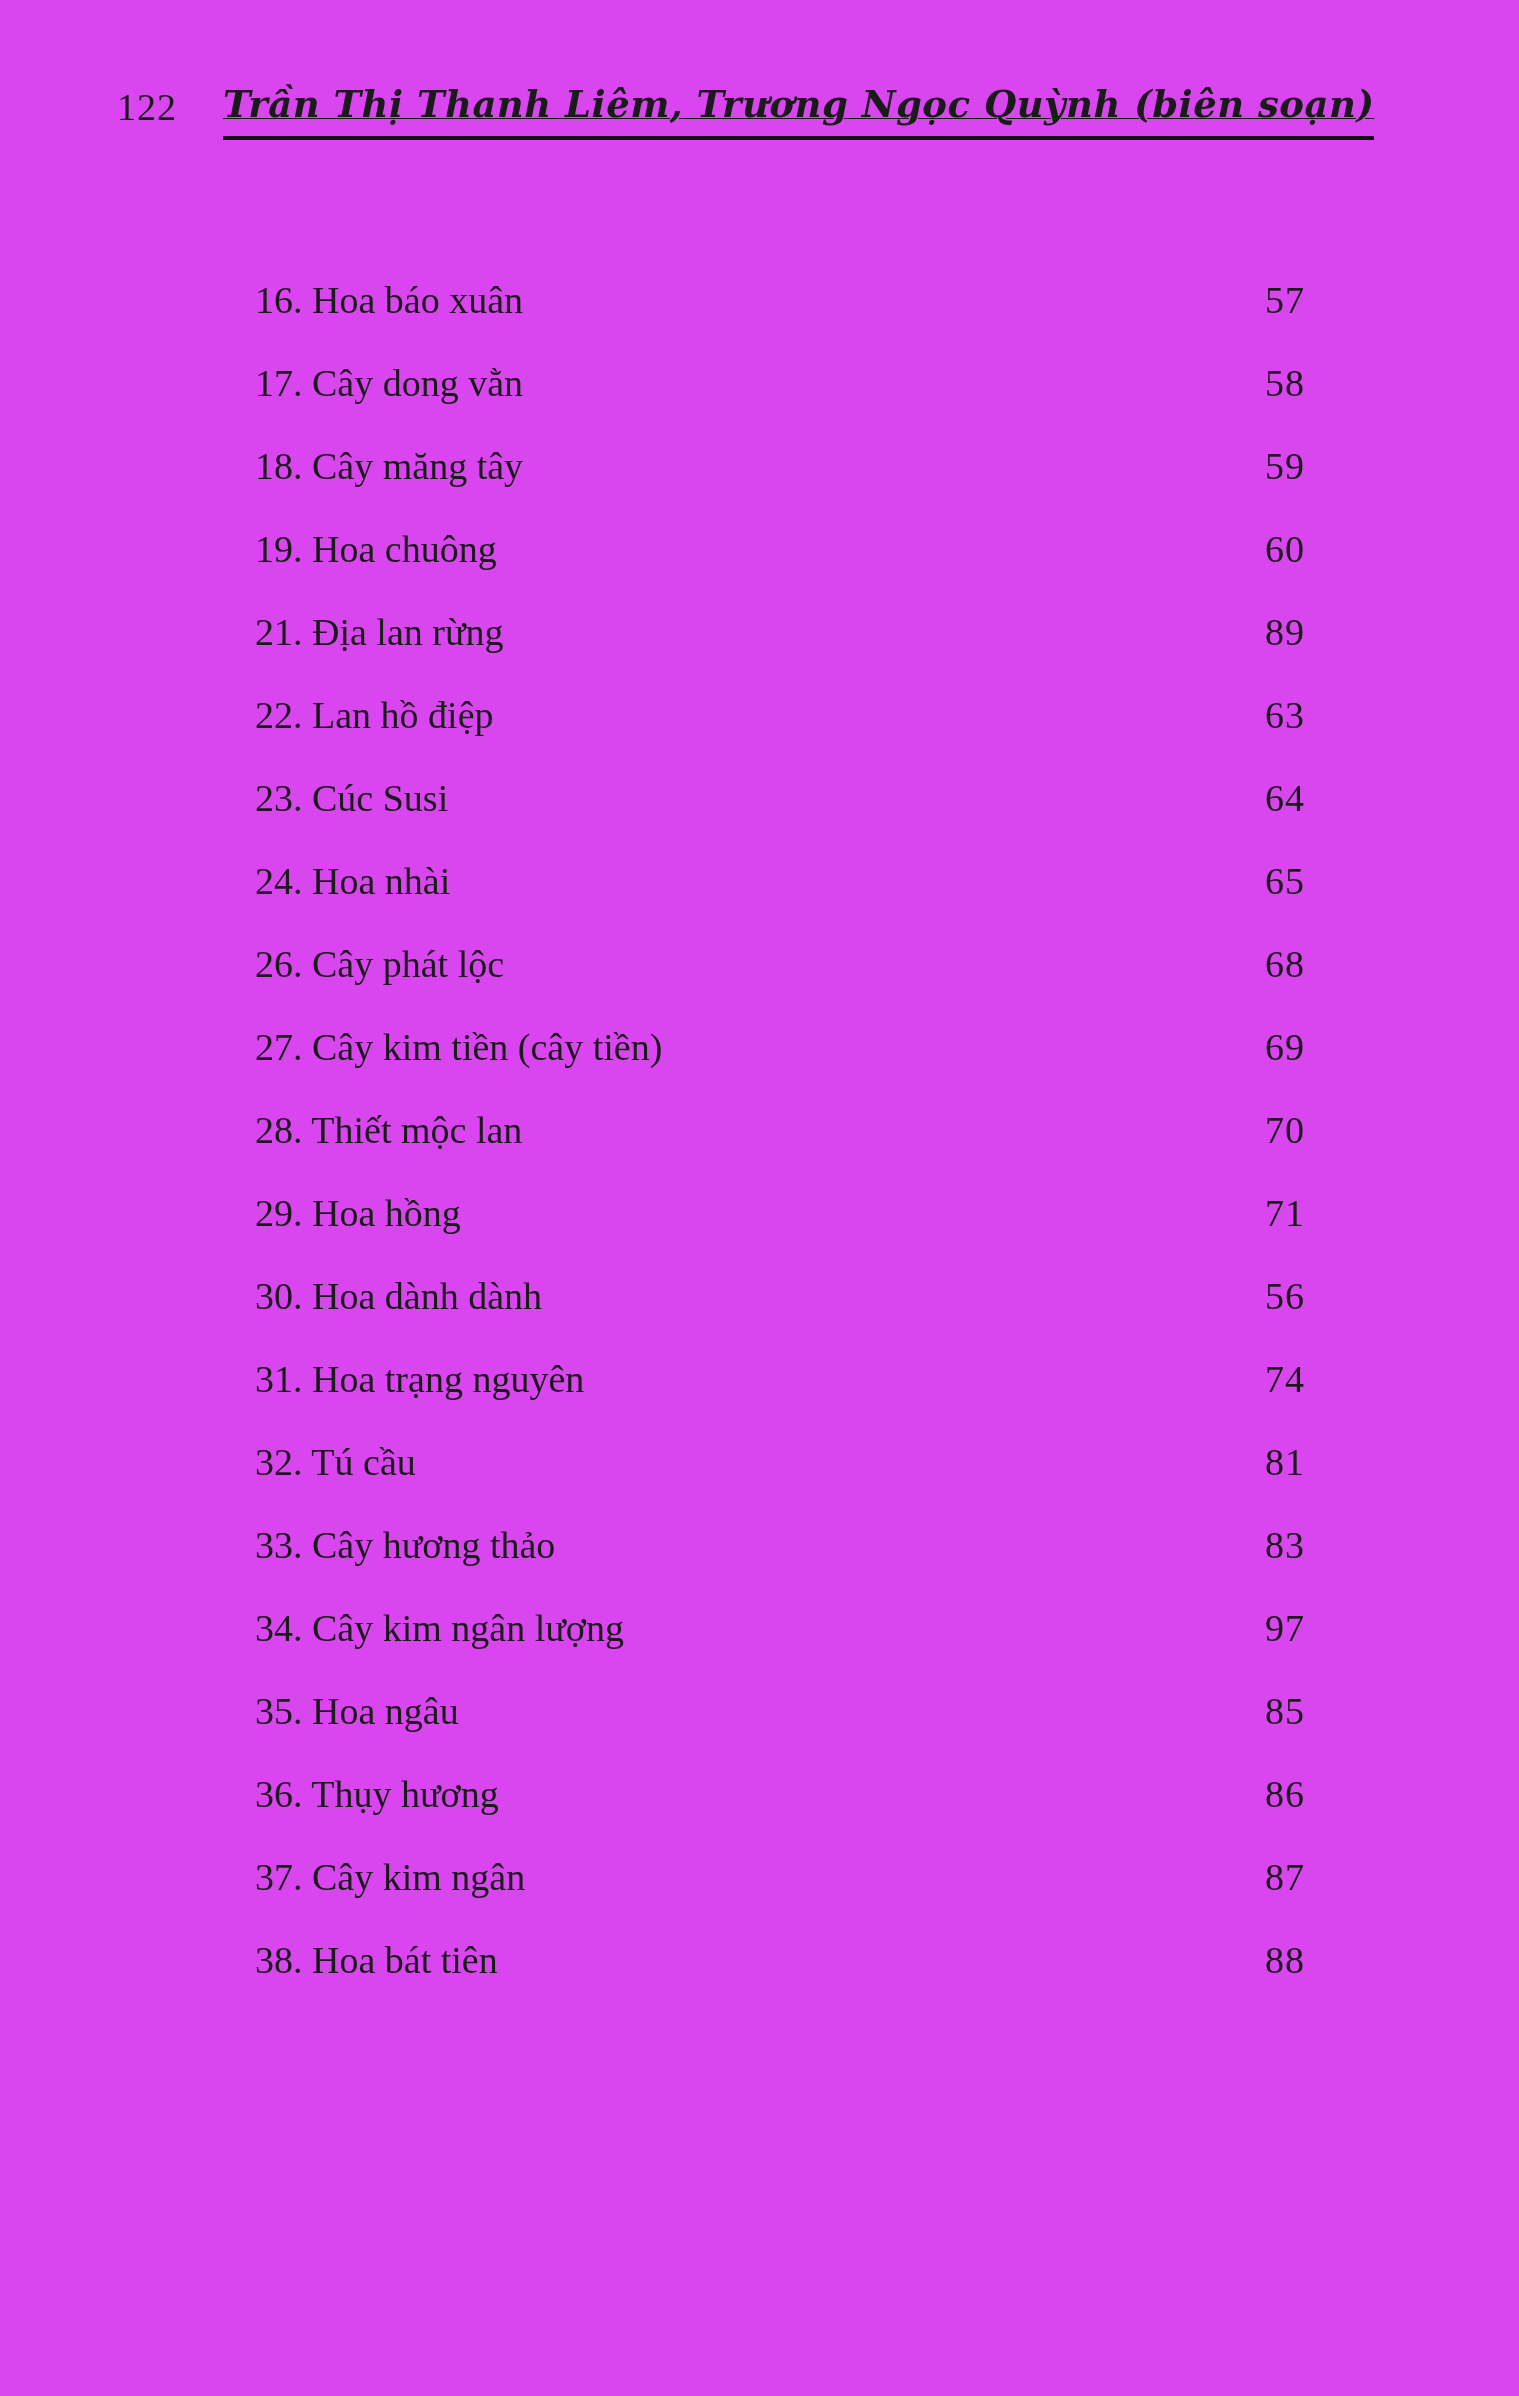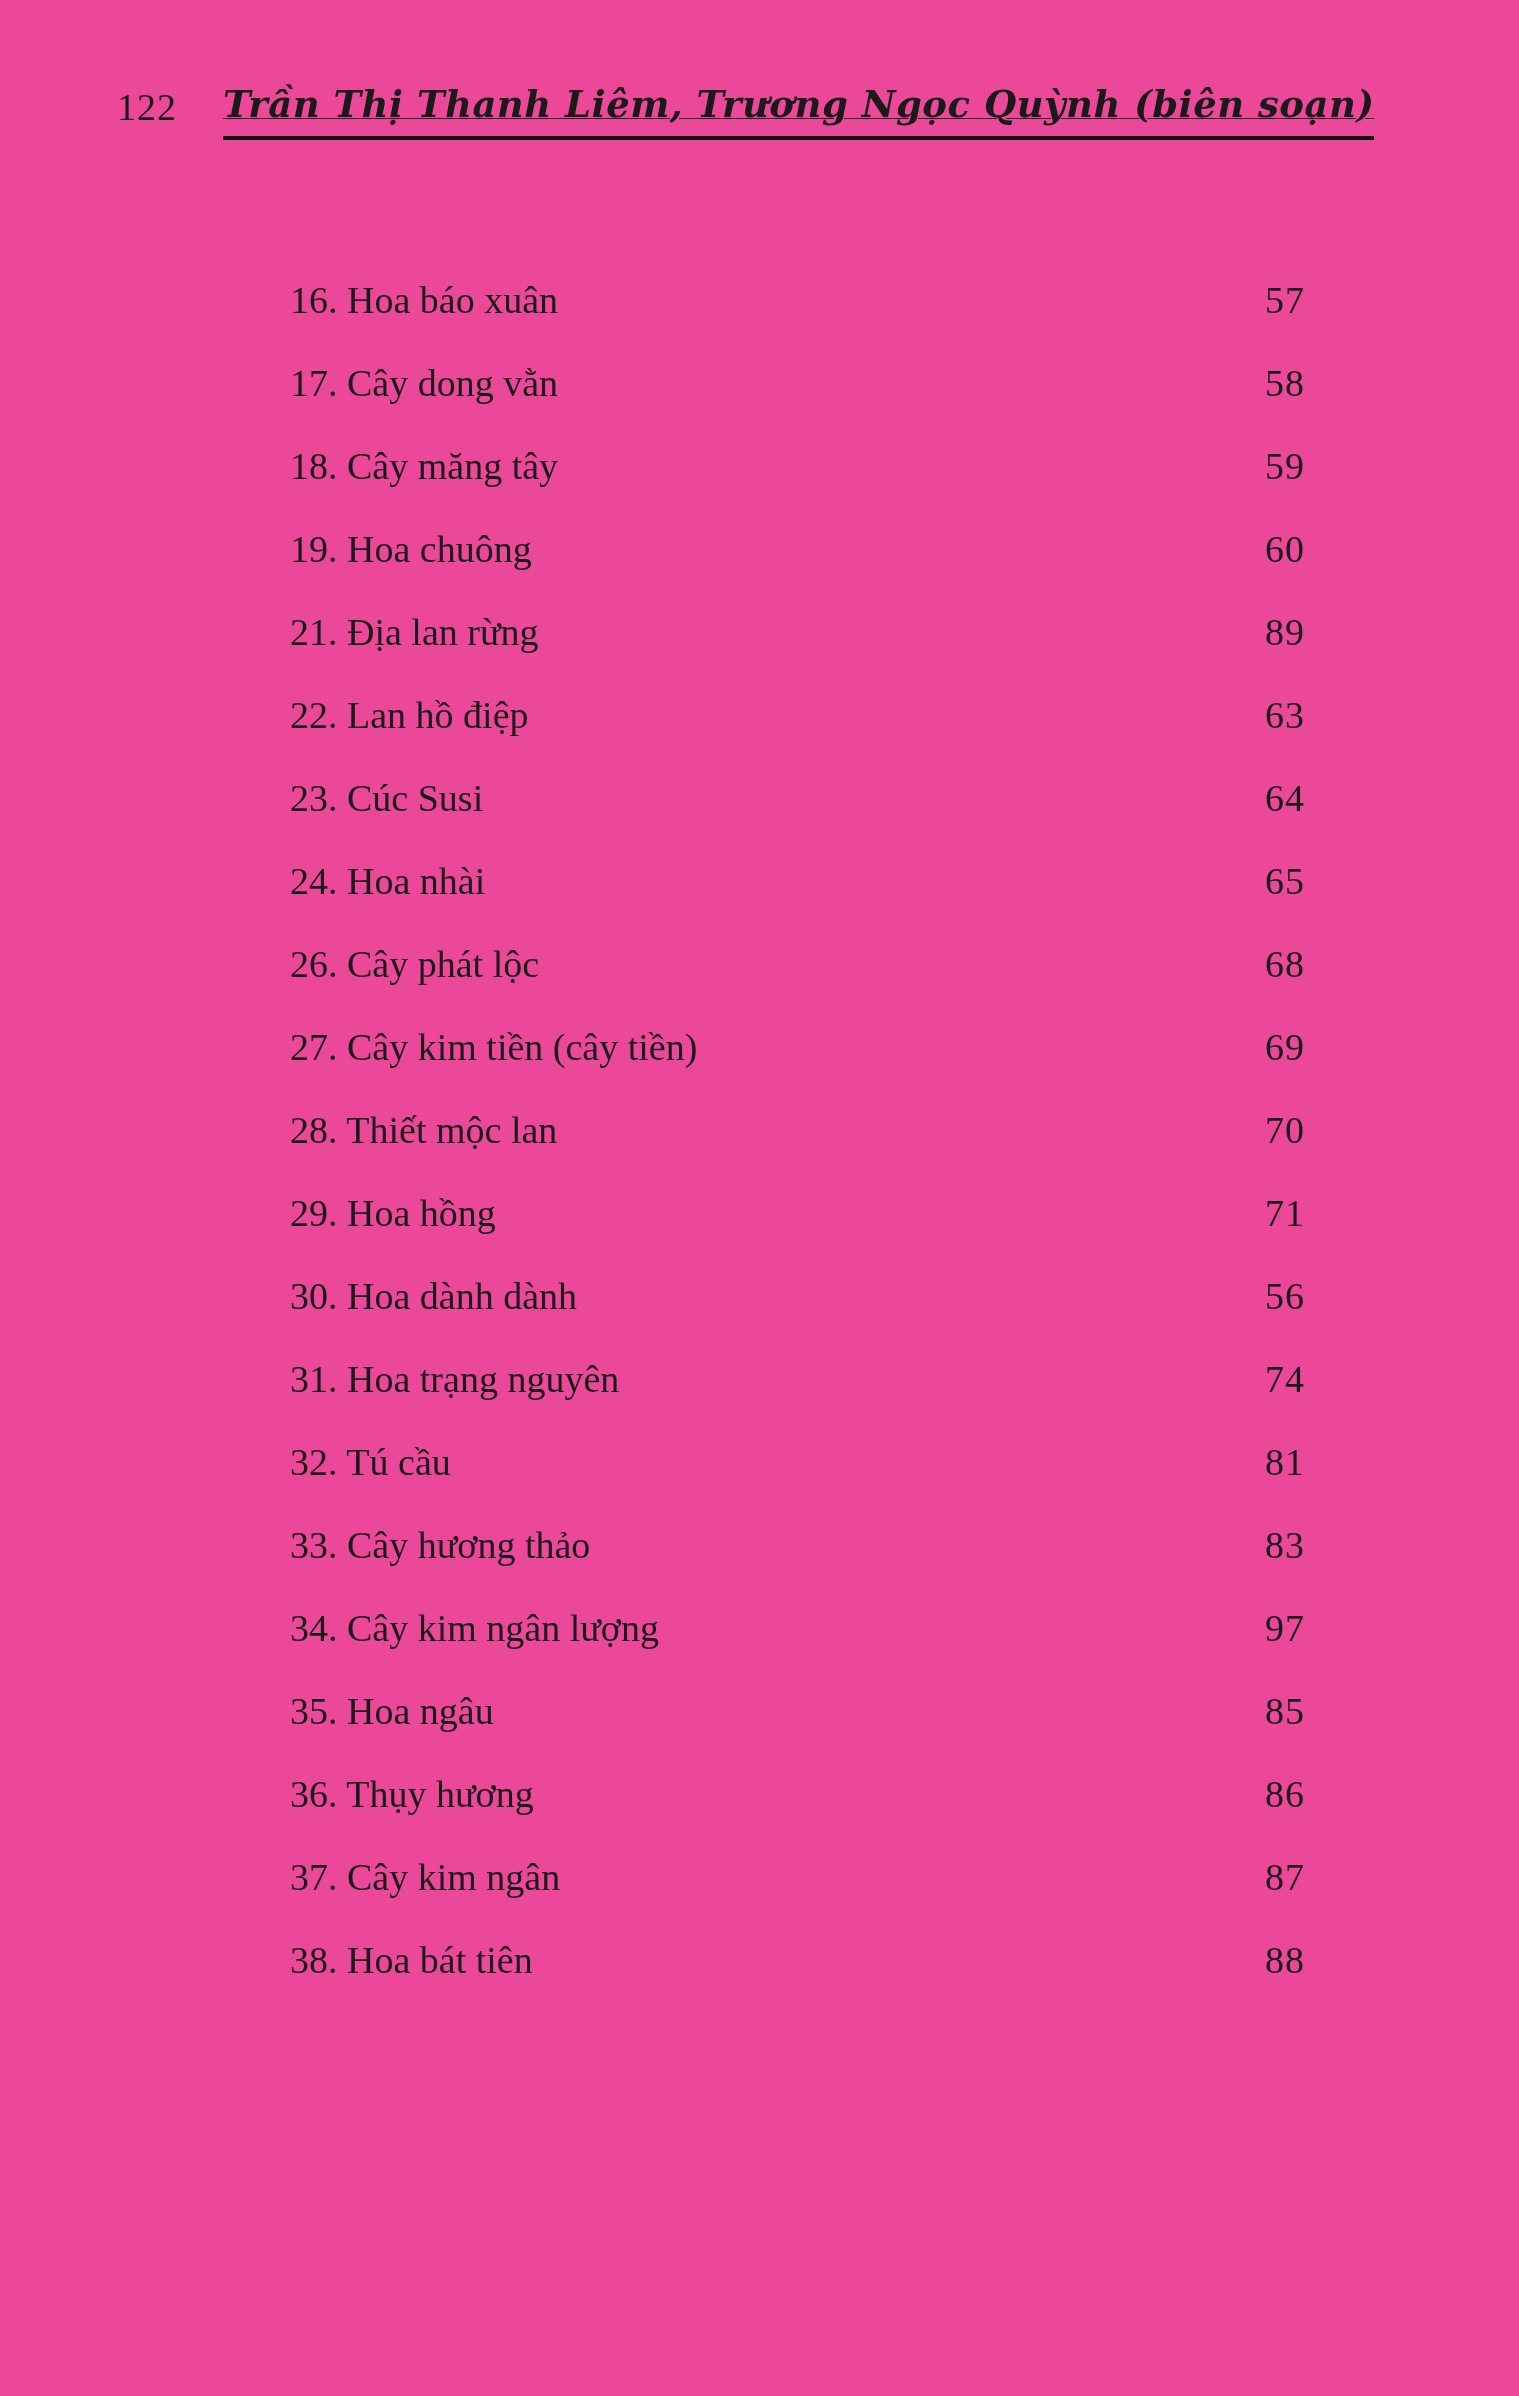--- a/index.html
+++ b/index.html
@@ -4,21 +4,21 @@
 <style>
   html, body {
     margin: 0;
     padding: 0;
     background: #ffffff;
   }
   .page {
     position: relative;
     width: 1520px;
     height: 2397px;
-    background: #ec4899;
+    background: #d946ef;
     color: #1a1a1a;
     font-family: "Liberation Serif", serif;
     overflow: hidden;
   }
 
   
   .header {
     position: absolute;
     top: 77px;
     left: 117px;
@@ -66,21 +66,20 @@
     left: 255px;
     right: 215px;
   }
   .toc-row {
     display: flex;
     justify-content: space-between;
     align-items: baseline;
     height: 83px;
     font-size: 38px;
     line-height: 83px;
-    margin-left: 35px;
   }
   .toc-label {
     white-space: nowrap;
   }
   .toc-page {
     white-space: nowrap;
     letter-spacing: 1px;
   }
 </style>
 </head>

